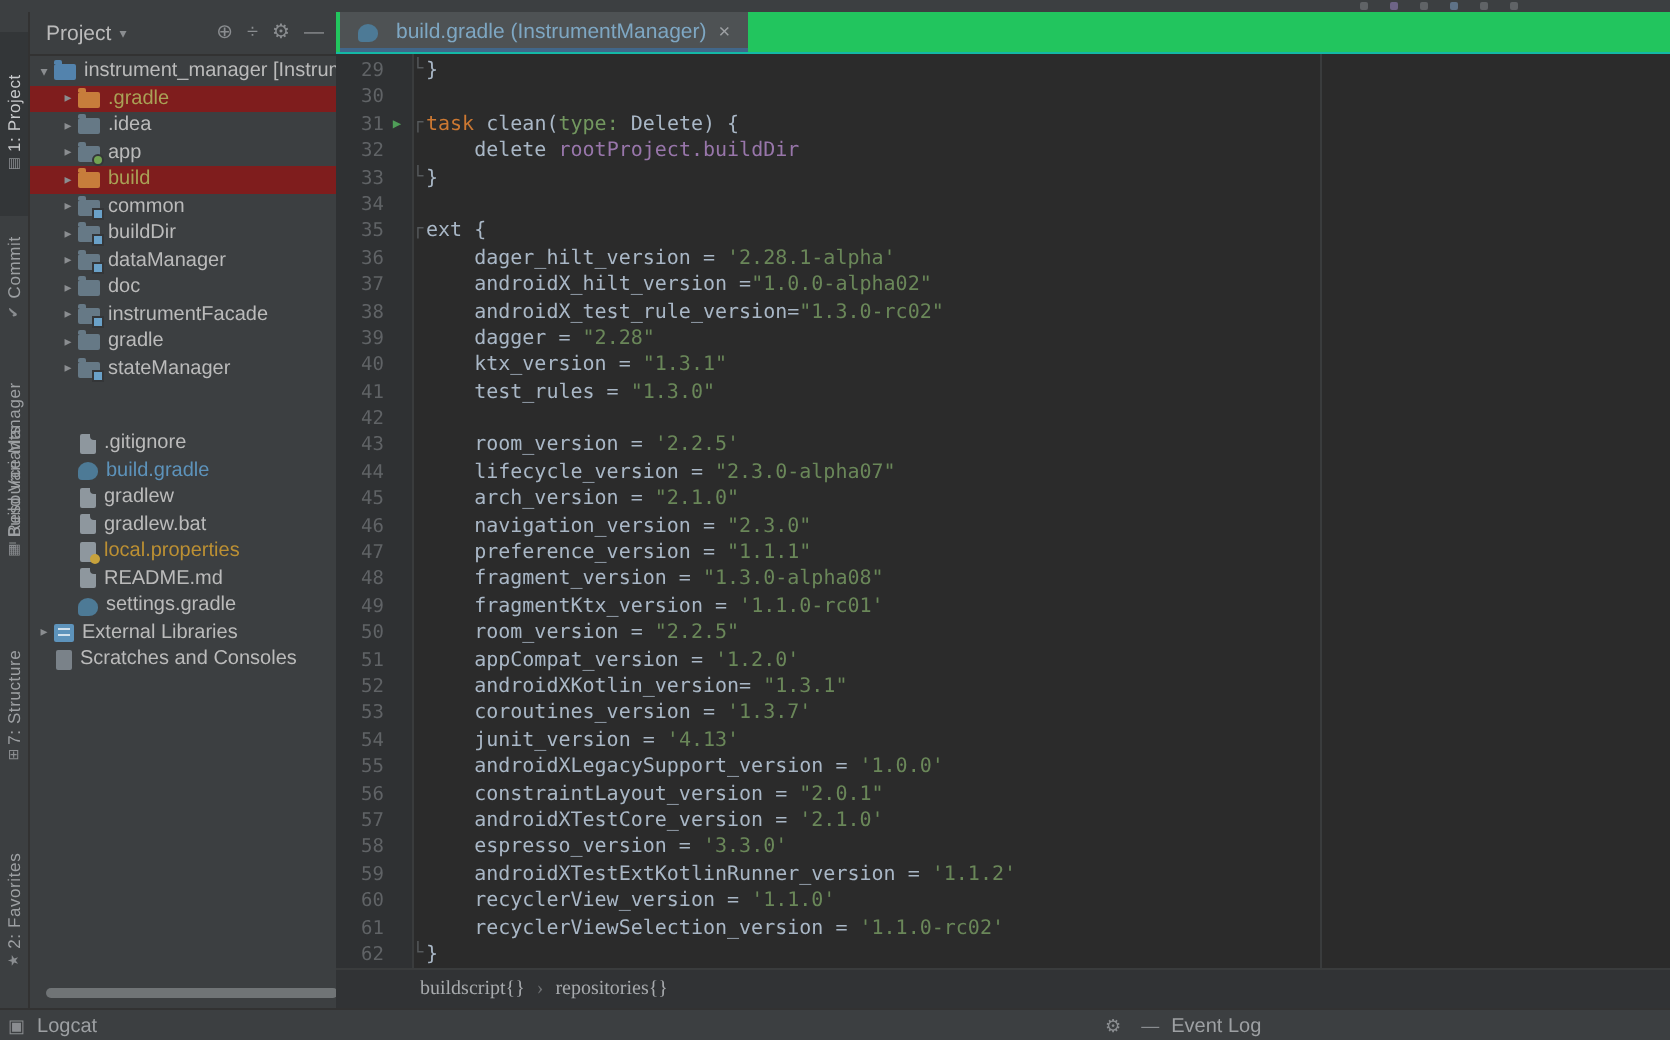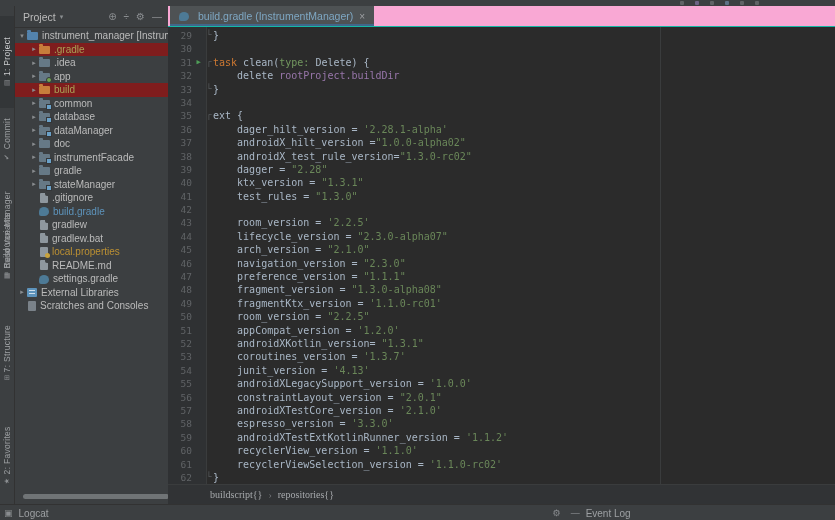--- a/index.html
+++ b/index.html
@@ -51,21 +51,21 @@
      background:#3c3f41;border-radius:0 0 0 2px;}
   .ic.properties-file::after{content:"";position:absolute;bottom:-1px;right:-2px;width:5px;height:5px;
      border-radius:50%;background:#c7a23c;}
   .ic.gradle-file{width:10px;height:9px;background:#4d7a96;border-radius:50% 50% 45% 2px;margin-top:1px;}
   .ic.libraries{width:10px;height:9px;background:#5d93bb;border-radius:1px;margin-top:1px;}
   .ic.libraries::after{content:"";position:absolute;left:2px;top:2px;width:6px;height:1px;
      background:#d0e0ec;box-shadow:0 3px 0 #d0e0ec;}
   .ic.scratches{background:#7a8289;}
   #pscroll{position:absolute;left:8px;top:488px;width:146px;height:5px;background:#707476;border-radius:3px;}
   
-  #tabbar{left:168px;top:6px;width:667px;height:20px;background:#f9a8d4;border-bottom:6px solid #14b8a6;text-align:center;}
+  #tabbar{left:168px;top:6px;width:667px;height:20px;background:#22c55e;border-bottom:6px solid #14b8a6;text-align:center;}
   #tab{position:absolute;left:2px;top:0;height:20px;display:flex;align-items:center;padding:0 9px;
        background:#4e5254;box-shadow:inset 0 -2px 0 #41678a;}
   #tab .ttext{color:#7ea7c3;font-size:10.5px;margin:0 6px 0 5px;}
   #tab .tclose{color:#9da0a3;font-size:10px;}
   #editor{left:168px;top:27px;width:667px;height:457px;background:#2b2b2b;}
   #gutterbg{position:absolute;left:0;top:0;width:38px;height:100%;background:#2f3133;
             border-right:1px solid #3a3c3d;}
   #wrapguide{position:absolute;left:492px;top:0;width:1px;height:100%;background:#3a3c3d;}
   #codelines{position:absolute;left:0;top:2px;width:100%;
              font-family:"DejaVu Sans Mono","Liberation Mono",monospace;font-size:10px;}
@@ -163,21 +163,21 @@
         <span class="lbl ign">build</span>
       </div>
       <div class="row" style="padding-left: 14px;">
         <span class="chev">▸</span>
         <span class="ic module"></span>
         <span class="lbl">common</span>
       </div>
       <div class="row" style="padding-left: 14px;">
         <span class="chev">▸</span>
         <span class="ic module"></span>
-        <span class="lbl">database</span>
+        <span class="lbl">buildDir</span>
       </div>
       <div class="row" style="padding-left: 14px;">
         <span class="chev">▸</span>
         <span class="ic module"></span>
         <span class="lbl">dataManager</span>
       </div>
       <div class="row" style="padding-left: 14px;">
         <span class="chev">▸</span>
         <span class="ic folder"></span>
         <span class="lbl">doc</span>
@@ -190,21 +190,21 @@
       <div class="row" style="padding-left: 14px;">
         <span class="chev">▸</span>
         <span class="ic folder"></span>
         <span class="lbl">gradle</span>
       </div>
       <div class="row" style="padding-left: 14px;">
         <span class="chev">▸</span>
         <span class="ic module"></span>
         <span class="lbl">stateManager</span>
       </div>
-      <div class="row" style="padding-left: 24px;">
+      <div class="row" style="padding-left: 24px; margin-top: 24px;">
         <span class="ic file-git"></span>
         <span class="lbl">.gitignore</span>
       </div>
       <div class="row" style="padding-left: 24px;">
         <span class="ic gradle-file"></span>
         <span class="lbl mod">build.gradle</span>
       </div>
       <div class="row" style="padding-left: 24px;">
         <span class="ic file"></span>
         <span class="lbl">gradlew</span>

